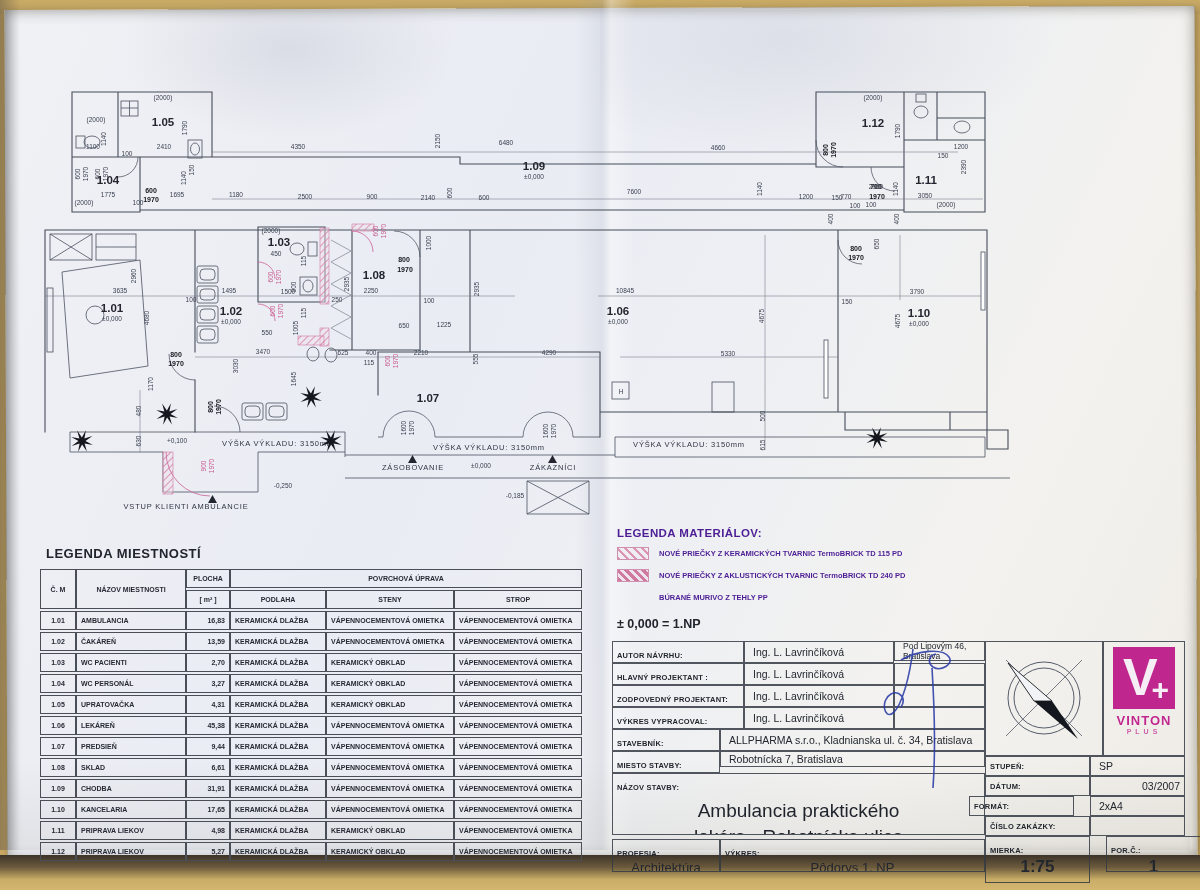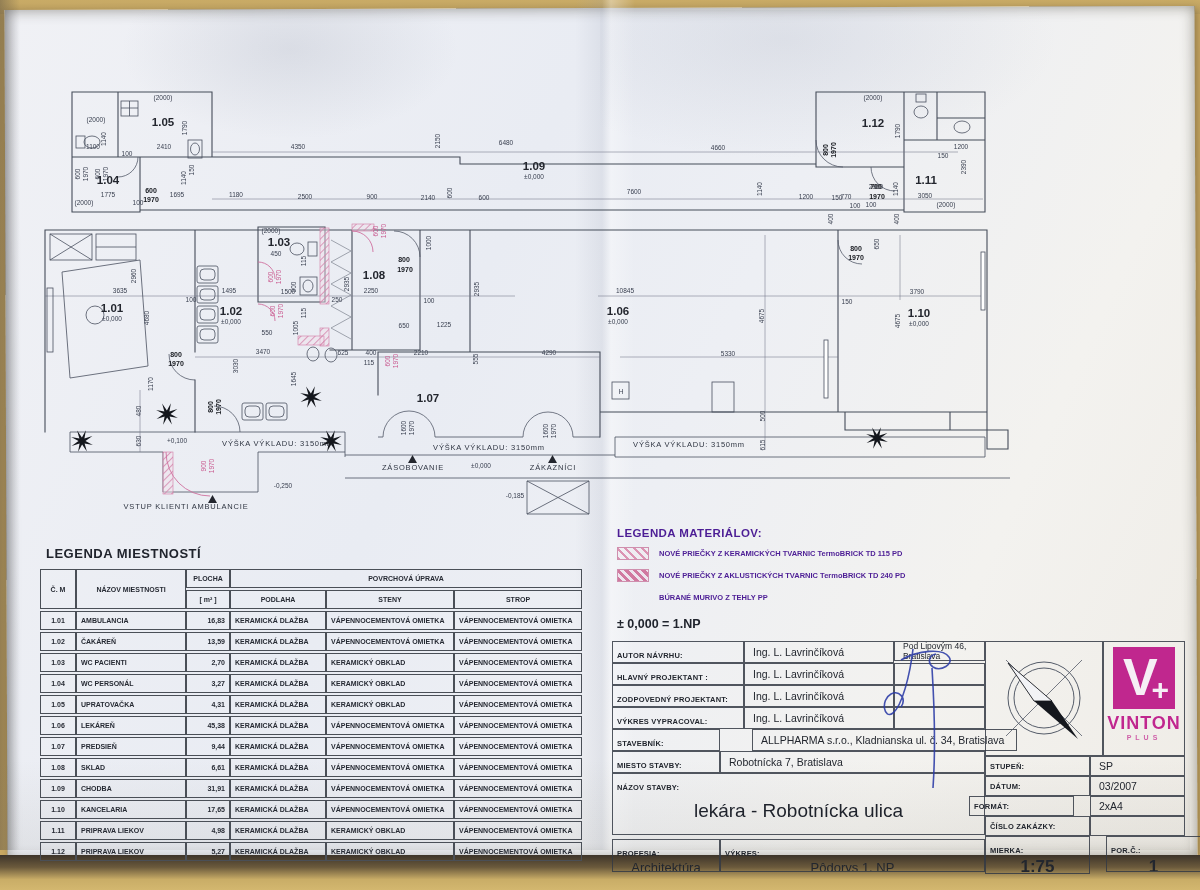--- a/index.html
+++ b/index.html
@@ -79,21 +79,21 @@
   #nazov-title{text-align:center;font-size:19px;color:#1e222b;line-height:1.35;margin-top:4px;}
   .bigval{text-align:center;font-size:15px;font-weight:bold;}
   .medval{text-align:center;font-size:13px;}
 
   
   #vinton{position:absolute;left:1103px;top:641px;width:82px;height:115px;z-index:4;
     display:flex;flex-direction:column;align-items:center;border:1px solid rgba(52,57,68,.85);box-sizing:border-box;padding-top:5px;}
   #vinton .vsq{width:62px;height:62px;background:#c0278e;position:relative;}
   #vinton .vsq .v{position:absolute;left:10px;top:0px;color:#f6eef5;font-size:52px;font-weight:bold;font-family:"Liberation Sans",sans-serif;}
   #vinton .vsq .plus{position:absolute;right:6px;bottom:2px;color:#f6eef5;font-size:30px;font-weight:bold;}
-  #vinton .vname{color:#c0278e;font-size:18px;font-weight:bold;letter-spacing:1px;margin-top:4px;
+  #vinton .vname{color:#c0278e;font-size:13px;font-weight:bold;letter-spacing:1px;margin-top:4px;
     text-shadow:0 0 1px #fff;text-align:right;}
   #vinton .vsub{color:#cf5ea8;font-size:7px;font-weight:bold;letter-spacing:4px;}
 
   
   #watermark{position:absolute;left:995px;top:838px;z-index:8;
     font-size:36px;font-weight:bold;color:rgba(95,95,100,.62);
     text-shadow:0 1px 2px rgba(255,255,255,.5);letter-spacing:0px;white-space:nowrap;}
 </style>
 </head>
 <body>
@@ -539,32 +539,33 @@
     </div>
   <div class="cell" style="left:894px;top:685px;width:91px;height:22px;"></div>
 
   <div class="cell" style="left:612px;top:707px;width:132px;height:22px;"><span class="lbl">VÝKRES VYPRACOVAL:</span></div>
   <div class="cell vcenter" style="left:744px;top:707px;width:150px;height:22px;">
       <span class="val">Ing. L. Lavrinčíková</span>
     </div>
   <div class="cell" style="left:894px;top:707px;width:91px;height:22px;"></div>
 
   <div class="cell" style="left:612px;top:729px;width:108px;height:22px;"><span class="lbl">STAVEBNÍK:</span></div>
-  <div class="cell vcenter" style="left:720px;top:729px;width:265px;height:22px;margin-left:32px;">
+  <div class="cell vcenter" style="left:720px;top:729px;width:265px;height:22px;">
       <span class="val">ALLPHARMA s.r.o., Kladnianska ul. č. 34, Bratislava</span>
     </div>
 
   <div class="cell" style="left:612px;top:751px;width:108px;height:22px;"><span class="lbl">MIESTO STAVBY:</span></div>
-  <div class="cell vcenter" style="left:720px;top:751px;width:265px;height:22px;">
+  <div class="cell vcenter" style="left:720px;top:751px;width:265px;height:16px;">
       <span class="val">Robotnícka 7,  Bratislava</span>
     </div>
 
   <div class="cell" style="left:612px;top:773px;width:373px;height:62px;">
     <span class="lbl">NÁZOV STAVBY:</span>
     <div id="nazov-title">
+      <div>Ambulancia praktického</div>
       <div>lekára - Robotnícka ulica</div>
     </div>
   </div>
 
   <div class="cell" style="left:612px;top:839px;width:108px;height:33px;">
     <span class="lbl">PROFESIA:</span>
     <div class="medval">Architektúra</div>
   </div>
   <div class="cell" style="left:720px;top:839px;width:265px;height:33px;">
     <span class="lbl">VÝKRES:</span>
@@ -583,36 +584,36 @@
 
   <div class="cell vcenter" style="left:985px;top:756px;width:105px;height:20px;">
       <span class="lbl">STUPEŇ:</span>
     </div>
   <div class="cell vcenter" style="left:1090px;top:756px;width:95px;height:20px;">
       <span class="val">SP</span>
     </div>
   <div class="cell vcenter" style="left:985px;top:776px;width:105px;height:20px;">
       <span class="lbl">DÁTUM:</span>
     </div>
-  <div class="cell vcenter" style="left:1090px;top:776px;width:95px;height:20px;">
+  <div class="cell vcenter" style="left:1090px;top:776px;width:95px;height:20px;justify-content:flex-end;">
       <span class="val">03/2007</span>
     </div>
   <div class="cell vcenter" style="left:969px;top:796px;width:105px;height:20px;">
       <span class="lbl">FORMÁT:</span>
     </div>
   <div class="cell vcenter" style="left:1090px;top:796px;width:95px;height:20px;">
       <span class="val">2xA4</span>
     </div>
   <div class="cell vcenter" style="left:985px;top:816px;width:105px;height:20px;">
       <span class="lbl">ČÍSLO ZAKÁZKY:</span>
     </div>
   <div class="cell vcenter" style="left:1090px;top:816px;width:95px;height:20px;">
       <span class="val"></span>
     </div>
-  <div class="cell" style="left:985px;top:836px;width:105px;height:38px;">
+  <div class="cell" style="left:985px;top:836px;width:105px;height:47px;">
     <span class="lbl">MIERKA:</span>
     <div class="bigval" style="font-size:17px">1:75</div>
   </div>
   <div class="cell" style="left:1090px;top:836px;width:95px;height:36px;margin-left:16px;">
     <span class="lbl">POR.Č.:</span>
     <div class="bigval" style="font-size:17px">1</div>
   </div>
 
 </div>
 

